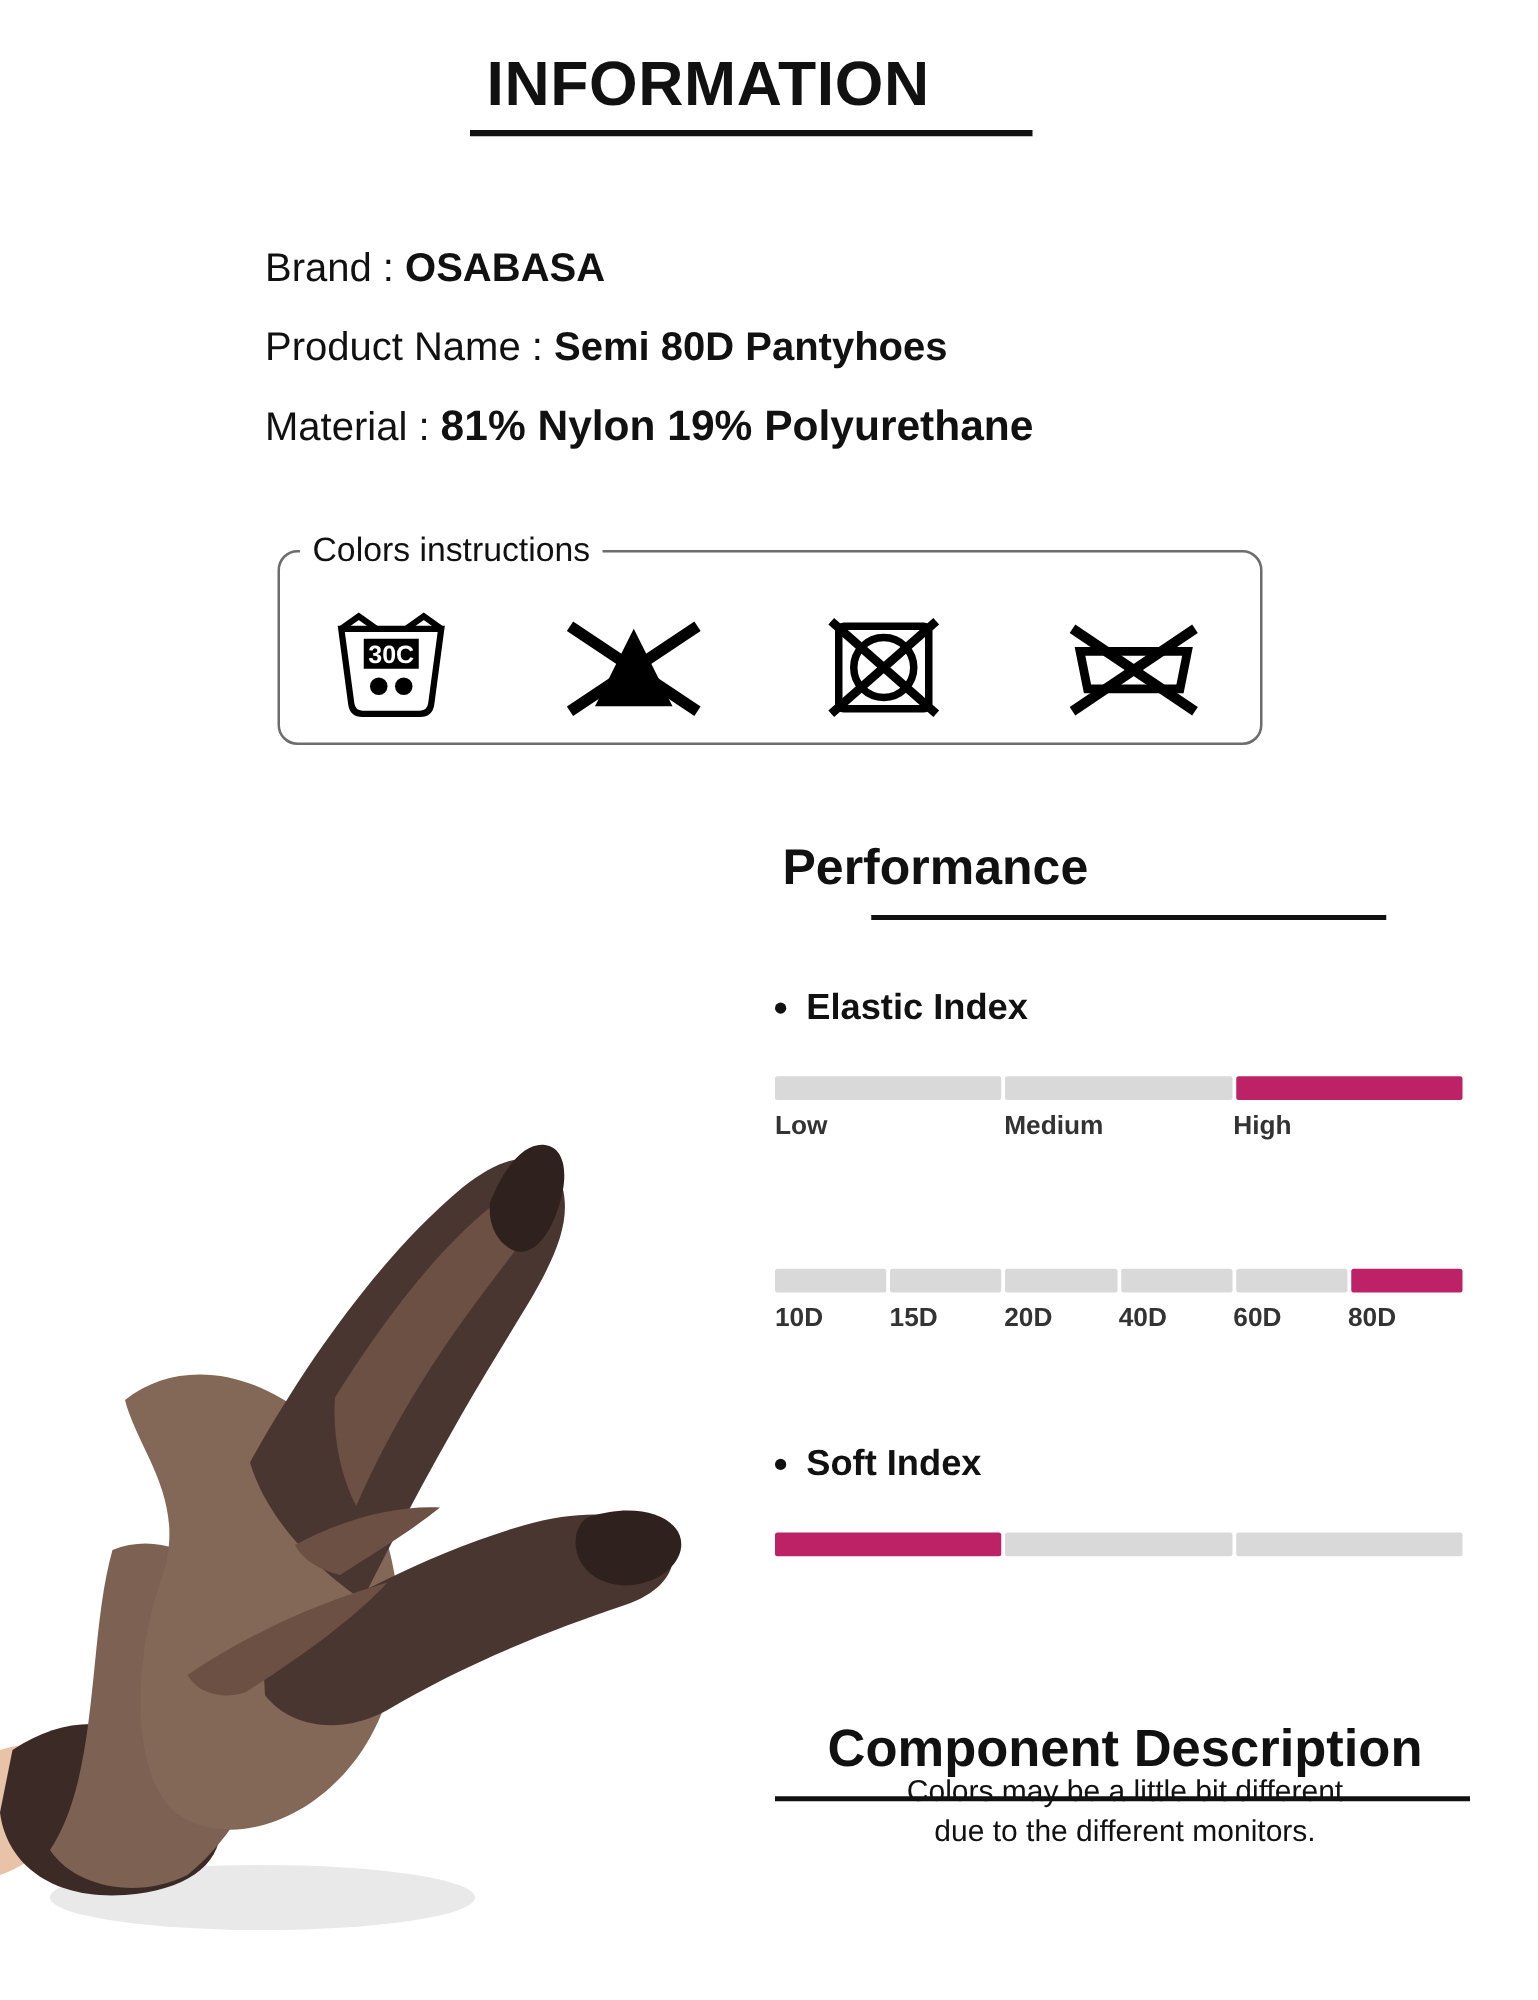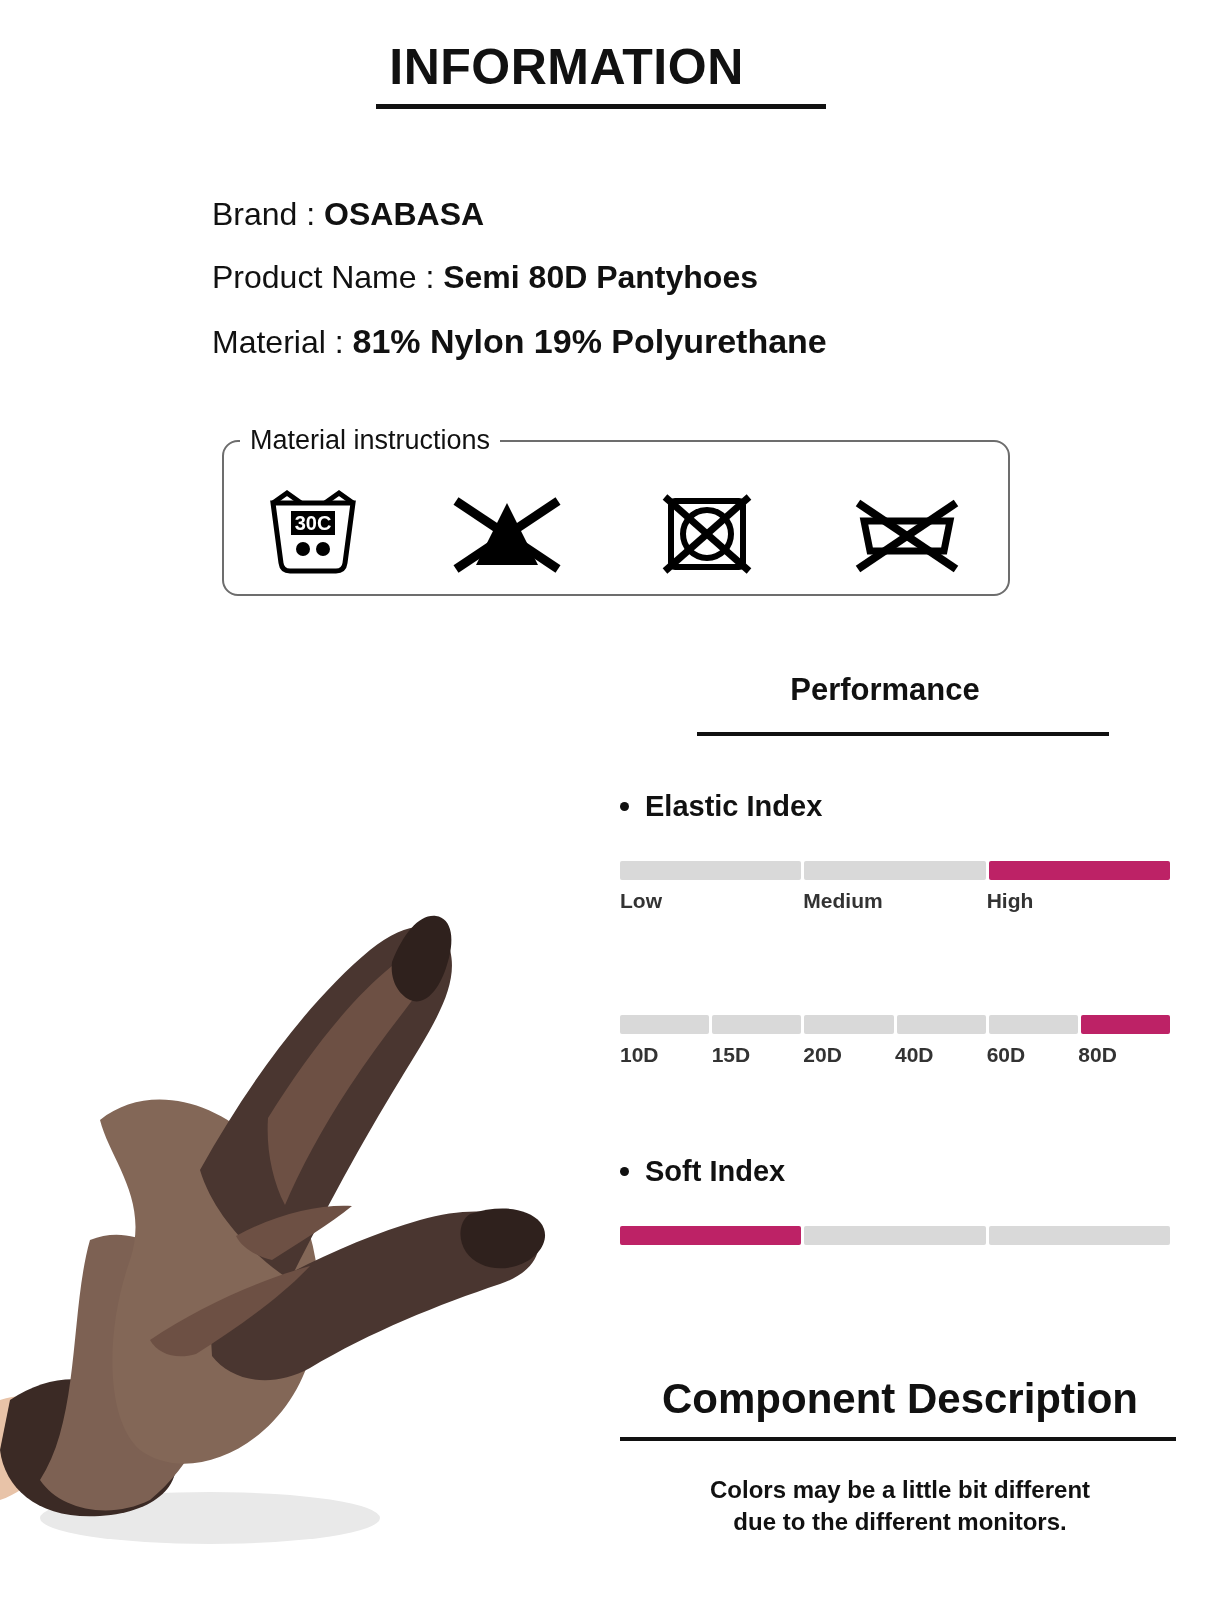--- a/index.html
+++ b/index.html
@@ -85,24 +85,23 @@
     display: flex;
     align-items: center;
     justify-content: space-around;
   }
   .wash-icons svg { display: block; }
 
   
   .perf-title {
     position: absolute;
     top: 672px;
-    left: 600px;
+    left: 626px;
     width: 570px;
-    text-align: center;
-    font-size: 31px;
+    font-size: 40px;
     font-weight: bold;
   }
   .perf-title-rule {
     position: absolute;
     top: 732px;
     left: 697px;
     width: 412px;
     height: 4px;
     background: #111111;
   }
@@ -164,26 +163,26 @@
   .comp-title-rule {
     position: absolute;
     top: 1437px;
     left: 620px;
     width: 556px;
     height: 4px;
     background: #111111;
   }
   .comp-text {
     position: absolute;
-    top: 1474px;
+    top: 1418px;
     left: 620px;
     width: 560px;
     text-align: center;
     font-size: 24px;
-    font-weight: bold;
+    font-weight: normal;
     line-height: 1.35;
   }
 
   
   .illustration {
     position: absolute;
     left: 0;
     top: 700px;
     width: 610px;
     height: 860px;
@@ -204,21 +203,21 @@
     <span class="spec-label">Product Name :</span>
     <span class="spec-value">Semi 80D Pantyhoes</span>
   </div>
   <div class="spec-line big">
     <span class="spec-label">Material :</span>
     <span class="spec-value">81% Nylon 19% Polyurethane</span>
   </div>
 </div>
 
 <div class="wash-box"></div>
-<div class="wash-legend">Material instructions</div>
+<div class="wash-legend">Colors instructions</div>
 <div class="wash-icons">
 
   <span>
     <svg width="92" height="96" viewBox="0 0 92 96">
       <path d="M6 18 L86 18 L78 78 Q77 86 69 86 L23 86 Q15 86 14 78 Z" fill="none" stroke="#000" stroke-width="5"></path>
       <path d="M6 18 L20 8 L34 18" fill="none" stroke="#000" stroke-width="5"></path>
       <path d="M86 18 L72 8 L58 18" fill="none" stroke="#000" stroke-width="5"></path>
       <rect x="24" y="26" width="44" height="24" fill="#000"></rect>
       <text x="46" y="45" font-family="Liberation Sans, sans-serif" font-size="20" font-weight="bold" fill="#fff" text-anchor="middle">30C</text>
       <circle cx="36" cy="64" r="7" fill="#000"></circle>

